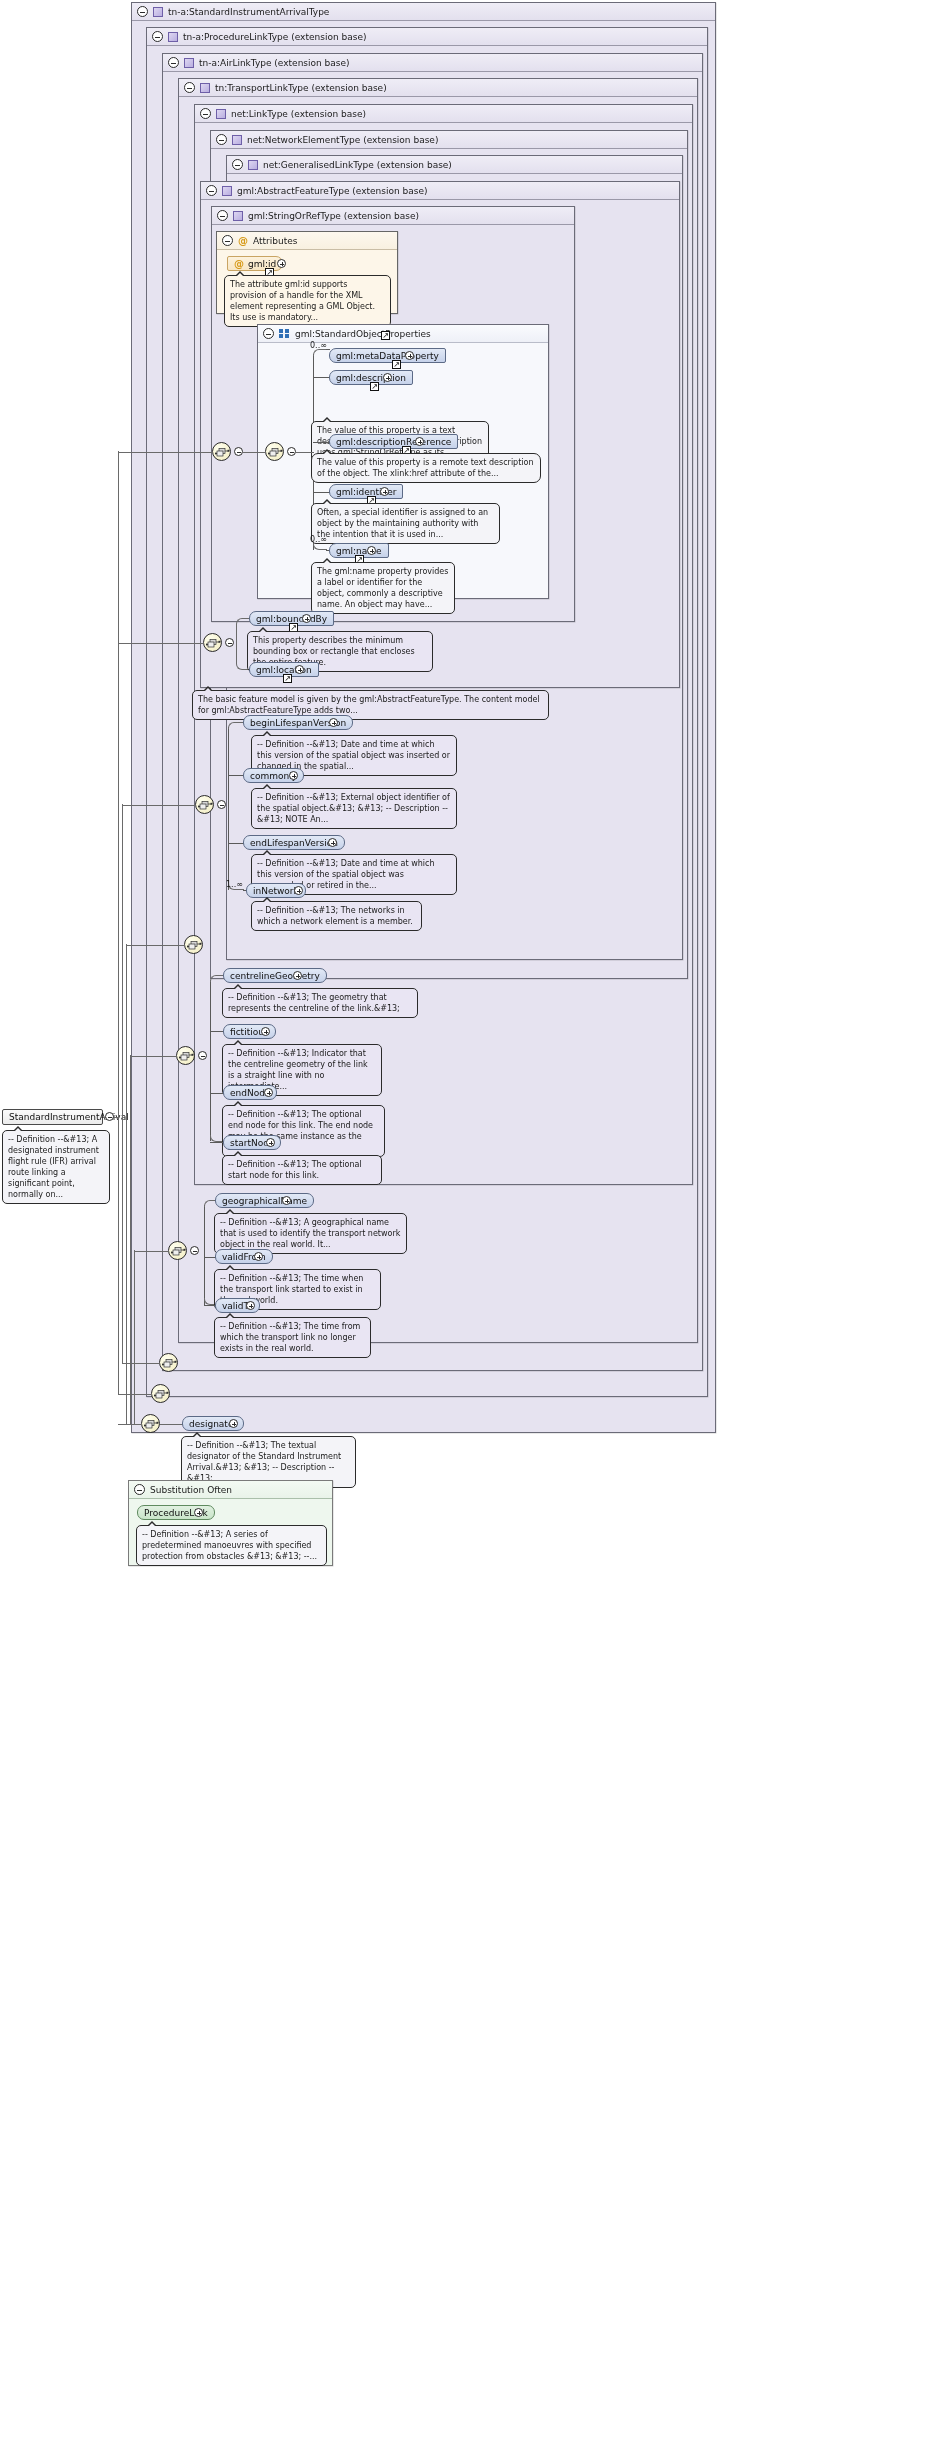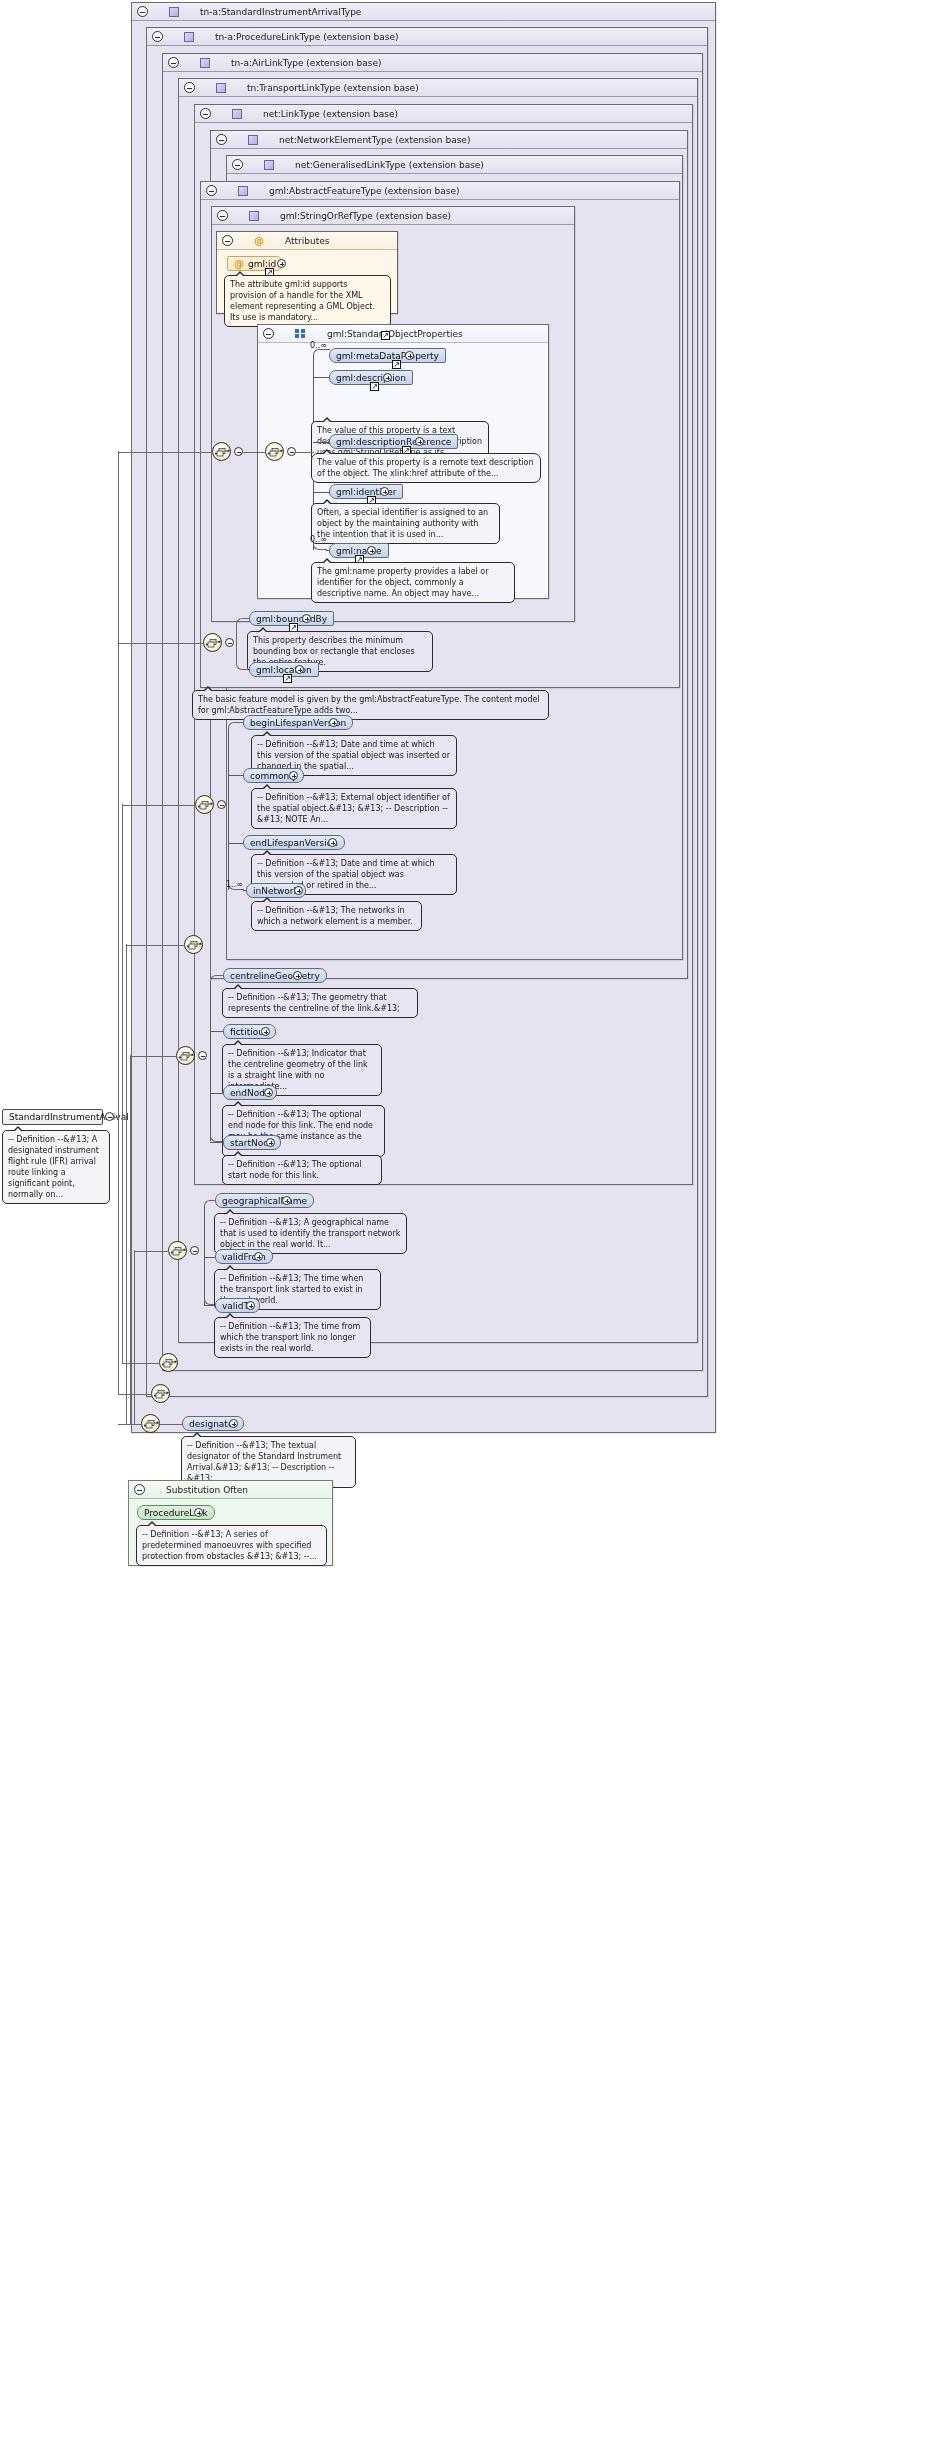--- a/index.html
+++ b/index.html
@@ -11,21 +11,21 @@
   }
 
   
   .frame {
     position:absolute;
     border:1px solid #6b6b78;
     background:#e6e3f0;
     box-shadow:0.5px 0.5px 0 rgba(0,0,0,.18);
   }
   .frame > .frame-hdr {
-    height:18px; display:flex; align-items:center; gap:21px;
+    height:18px; display:flex; align-items:center; gap:5px;
     padding-left:5px;
     border-bottom:1px solid #9a98a8;
     background:linear-gradient(to bottom,#efedf6,#e3e0ee);
     font-size:9px; color:#1b1b1b; white-space:nowrap;
   }
   .frame.attr-frame { background:#fdf6e9; border-color:#666; }
   .frame.attr-frame > .frame-hdr { background:linear-gradient(to bottom,#fdf8ee,#f8f0e0); border-bottom:1px solid #c9bda5;}
   .frame.seq-frame { background:#f7f8fc; }
   .frame.seq-frame > .frame-hdr { background:linear-gradient(to bottom,#fafbfe,#eef0f7); border-bottom:1px solid #b9bcc9;}
   .frame.subst-frame { background:#eef7ee; border-color:#7a7a7a;}
@@ -289,21 +289,21 @@
 <div class="doc-ico" style="left:367px;top:496px;">↗</div>
 <div class="anno" style="left:311px;top:503px;width:189px;">Often, a special identifier is assigned to an object by the maintaining authority with the intention that it is used in...</div>
 
 <div class="occ" style="left:310px;top:535px;">0..∞</div>
 <div class="ln h" style="left:326px;top:550px;width:4px;"></div>
 <div class="pill square-right" style="left:329px;top:543px;">
   <span>gml:name</span>
 </div>
 <div class="plus-c" style="left:367px;top:546px;"></div>
 <div class="doc-ico" style="left:355px;top:555px;">↗</div>
-<div class="anno" style="left:311px;top:562px;width:204px;">The gml:name property provides a label or identifier for the object, commonly a descriptive name. An object may have...</div>
+<div class="anno" style="left:311px;top:562px;width:144px;">The gml:name property provides a label or identifier for the object, commonly a descriptive name. An object may have...</div>
 
 <div class="seqnode" style="left:212px;top:442px;">
   <svg width="15" height="11" viewBox="0 0 15 11">
       <rect x="4" y="1.5" width="6" height="5" fill="#d8d8d8" stroke="#333" stroke-width="0.7"></rect>
       <rect x="2" y="4" width="6" height="5" fill="#eee" stroke="#333" stroke-width="0.7"></rect>
       <line x1="0" y1="6.5" x2="2" y2="6.5" stroke="#333" stroke-width="0.8"></line>
       <line x1="10" y1="4" x2="13" y2="4" stroke="#333" stroke-width="0.8"></line>
       <rect x="12.5" y="2.8" width="2" height="2" fill="#333"></rect>
       <rect x="0" y="5.6" width="1.8" height="1.8" fill="#333"></rect>
     </svg>

